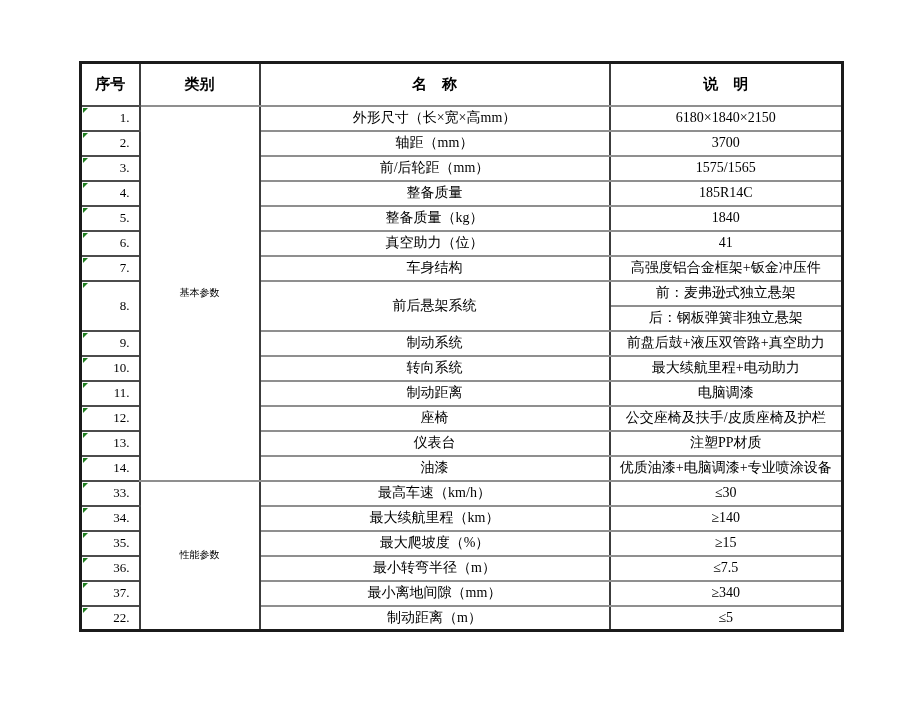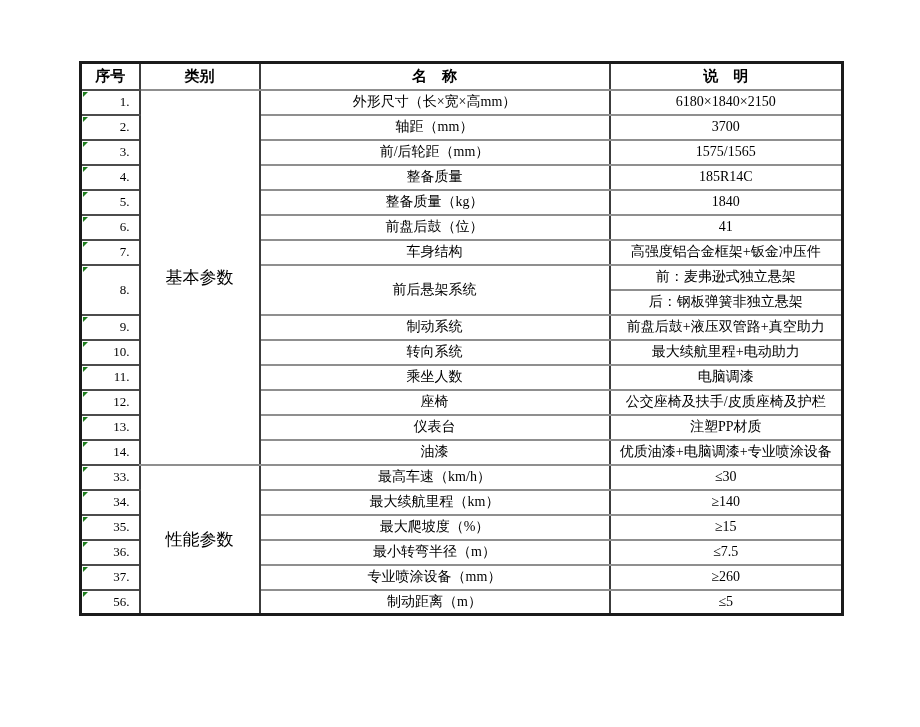--- a/index.html
+++ b/index.html
@@ -28,35 +28,35 @@
     text-align: center;
     vertical-align: middle;
     overflow: hidden;
     white-space: nowrap;
     border-top: 2px solid #8f8f8f;
     border-bottom: 2px solid #8f8f8f;
     border-left: 2px solid #3c3c3c;
     border-right: 2px solid #3c3c3c;
   }
   th {
-    height: 27px;
+    height: 43px;
     font-size: 15px;
     font-weight: bold;
   }
   td { height: 25px; font-size: 14px; }
   td.c-no {
     text-align: right;
     padding-right: 9px;
     position: relative;
     font-size: 13px;
     border-top-color: #4c4c4c;
     border-bottom-color: #4c4c4c;
   }
   th.c-no { border-bottom-color: #4c4c4c; }
-  td.c-cat { font-size: 17px; }
+  td.c-cat { font-size: 10px; }
   .flag {
     position: absolute;
     left: 1px; top: 1px;
     width: 0; height: 0;
     border-top: 5px solid #1e7e1e;
     border-right: 5px solid transparent;
   }
 </style>
 </head>
 <body>
@@ -99,21 +99,21 @@
         <td class="c-name">整备质量</td>
         <td class="c-desc">185R14C</td>
       </tr>
       <tr>
         <td class="c-no"><span class="flag"></span><span>5.</span></td>
         <td class="c-name">整备质量（kg）</td>
         <td class="c-desc">1840</td>
       </tr>
       <tr>
         <td class="c-no"><span class="flag"></span><span>6.</span></td>
-        <td class="c-name">前盘后鼓（位）</td>
+        <td class="c-name">真空助力（位）</td>
         <td class="c-desc">41</td>
       </tr>
       <tr>
         <td class="c-no"><span class="flag"></span><span>7.</span></td>
         <td class="c-name">车身结构</td>
         <td class="c-desc">高强度铝合金框架+钣金冲压件</td>
       </tr>
       <tr>
         <td class="c-no" rowspan="2"><span class="flag"></span><span>8.</span></td>
         <td class="c-name" rowspan="2">前后悬架系统</td>
@@ -127,21 +127,21 @@
         <td class="c-name">制动系统</td>
         <td class="c-desc">前盘后鼓+液压双管路+真空助力</td>
       </tr>
       <tr>
         <td class="c-no"><span class="flag"></span><span>10.</span></td>
         <td class="c-name">转向系统</td>
         <td class="c-desc">最大续航里程+电动助力</td>
       </tr>
       <tr>
         <td class="c-no"><span class="flag"></span><span>11.</span></td>
-        <td class="c-name">乘坐人数</td>
+        <td class="c-name">制动距离</td>
         <td class="c-desc">电脑调漆</td>
       </tr>
       <tr>
         <td class="c-no"><span class="flag"></span><span>12.</span></td>
         <td class="c-name">座椅</td>
         <td class="c-desc">公交座椅及扶手/皮质座椅及护栏</td>
       </tr>
       <tr>
         <td class="c-no"><span class="flag"></span><span>13.</span></td>
         <td class="c-name">仪表台</td>
@@ -168,23 +168,23 @@
         <td class="c-name">最大爬坡度（%）</td>
         <td class="c-desc">≥15</td>
       </tr>
       <tr>
         <td class="c-no"><span class="flag"></span><span>36.</span></td>
         <td class="c-name">最小转弯半径（m）</td>
         <td class="c-desc">≤7.5</td>
       </tr>
       <tr>
         <td class="c-no"><span class="flag"></span><span>37.</span></td>
-        <td class="c-name">专业喷涂设备（mm）</td>
-        <td class="c-desc">≥260</td>
+        <td class="c-name">最小离地间隙（mm）</td>
+        <td class="c-desc">≥340</td>
       </tr>
       <tr>
-        <td class="c-no"><span class="flag"></span><span>56.</span></td>
+        <td class="c-no"><span class="flag"></span><span>22.</span></td>
         <td class="c-name">制动距离（m）</td>
         <td class="c-desc">≤5</td>
       </tr>
     </tbody>
   </table>
 </div>
 
 </body></html>

